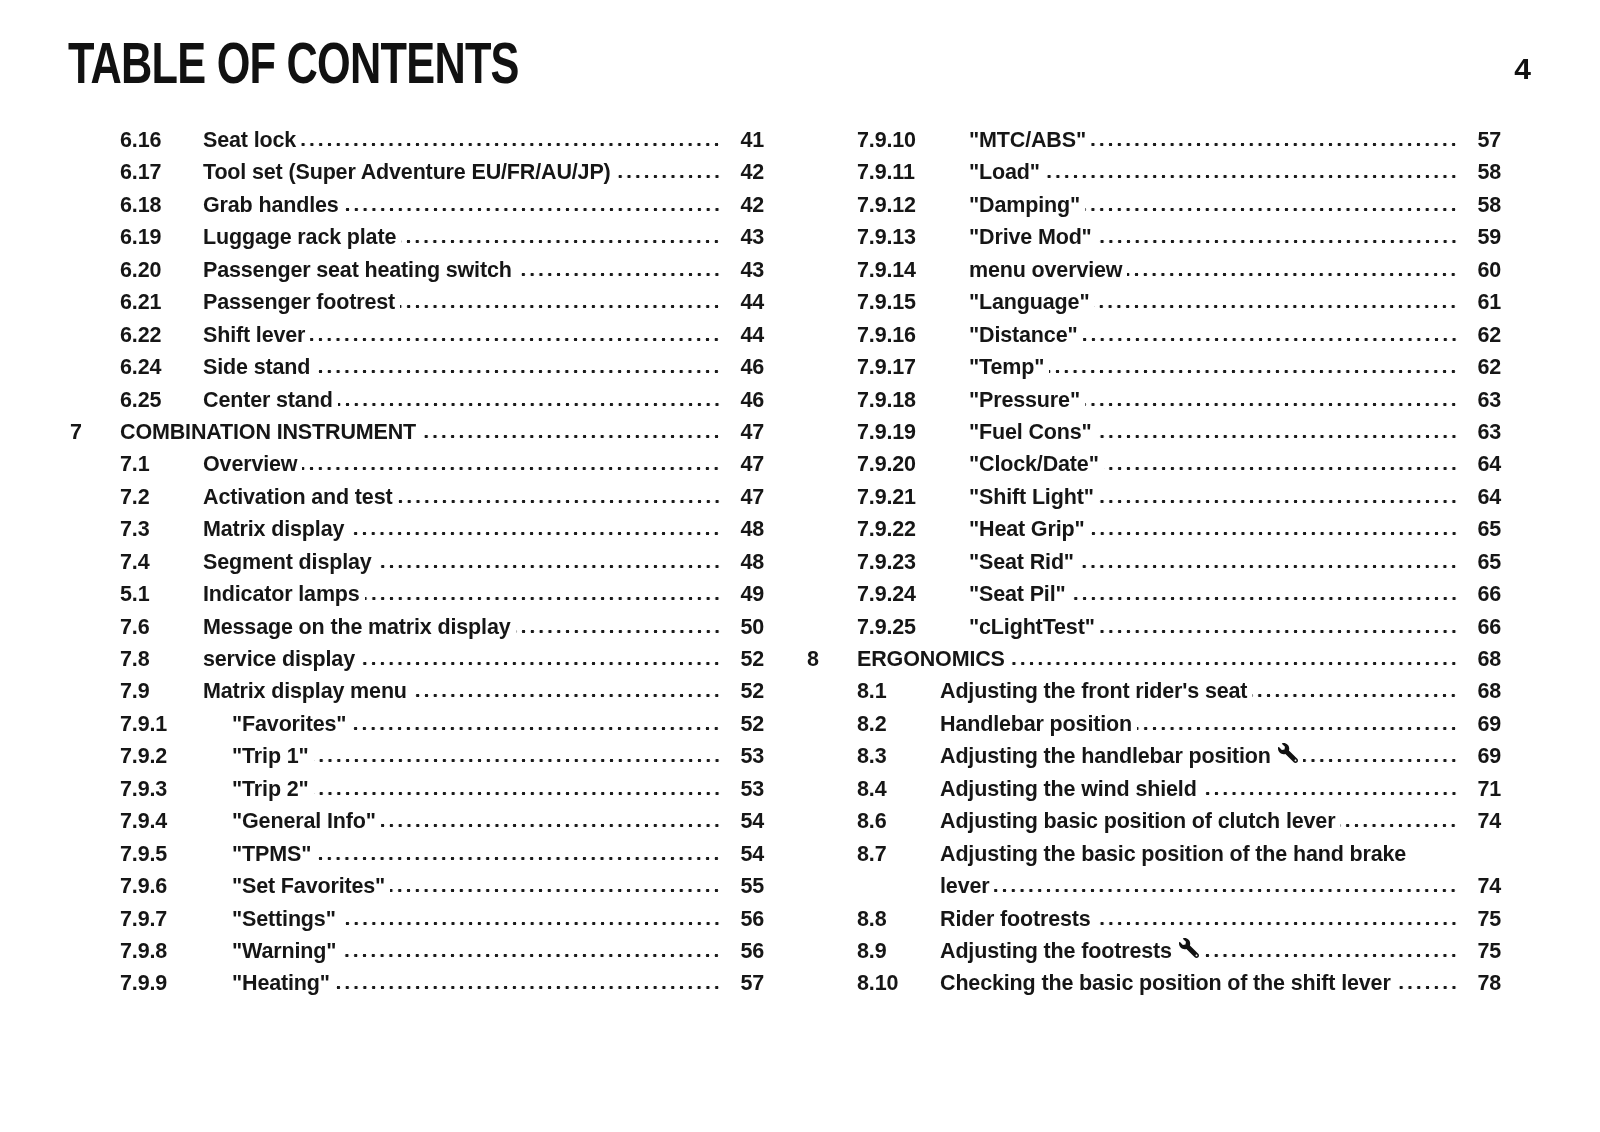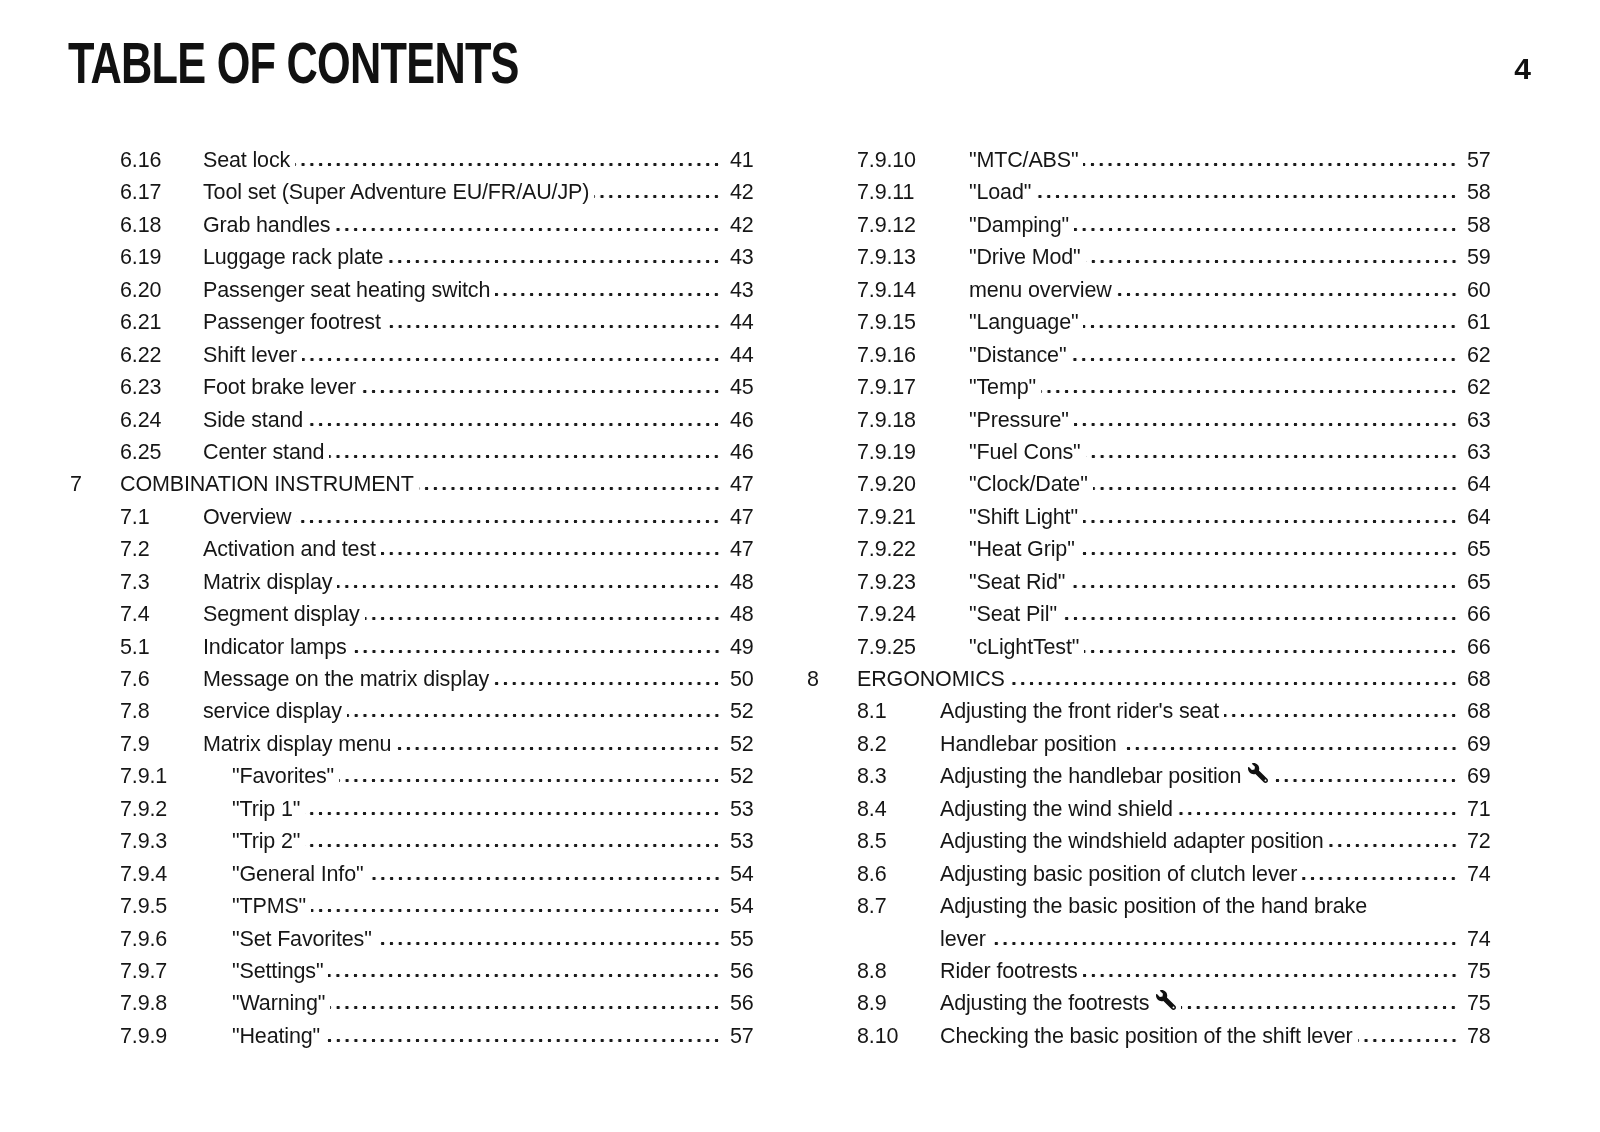--- a/index.html
+++ b/index.html
@@ -12,21 +12,21 @@
   .doc-title {
     position:absolute; left:68px; top:30px;
     font-size:57px; font-weight:800; letter-spacing:-1px;
     white-space:nowrap; transform:scaleX(0.76); transform-origin:0 0;
     color:#111;
   }
   .folio {
     position:absolute; top:52px; right:69px;
     font-size:30px; font-weight:700; color:#111;
   }
-  .toc-col { position:absolute; top:124px; width:694px; }
+  .toc-col { position:absolute; top:104px; width:694px;font-weight:bold; }
   .col-left  { left:70px;  }
   .col-right { left:807px; }
   .row {
     display:flex; align-items:baseline;
     height:32.45px; line-height:32.45px;
     font-size:21.5px; letter-spacing:-0.15px;
   }
   .num  { flex:0 0 auto; white-space:nowrap; }
   .lvl1 .num { width:50px; }
   .lvl2 .num { margin-left:50px; width:83px; }
@@ -34,21 +34,21 @@
   .row.cont .title { margin-left:133px; }
   .title { white-space:nowrap;margin-top:20px; }
   .dots {
     flex:1 1 0; min-width:10px; height:5px;
     margin:0 9px 0 5px;
     background-image:radial-gradient(circle, #1a1a1a 1.7px, transparent 2px);
     background-size:8.8px 5px;
     background-repeat:repeat-x;
     background-position:right bottom;
   }
-  .pg { flex:0 0 34px; text-align:left; white-space:nowrap; }
+  .pg { flex:0 0 34px; text-align:right; white-space:nowrap; }
   .wrench { width:20px; height:20px; margin-left:7px; transform:scaleX(-1); }
 </style>
 </head>
 <body>
 
 <div class="doc-title">TABLE OF CONTENTS</div>
 <div class="folio">4</div>
 
 <div class="toc-col col-left">
     <div class="row lvl2">
@@ -87,26 +87,20 @@
       <span class="dots"></span>
       <span class="pg">44</span>
     </div>
     <div class="row lvl2">
       <span class="num">6.22</span>
       <span class="title">Shift lever</span>
       <span class="dots"></span>
       <span class="pg">44</span>
     </div>
     <div class="row lvl2">
-      <span class="num">6.23</span>
-      <span class="title">Foot brake lever</span>
-      <span class="dots"></span>
-      <span class="pg">45</span>
-    </div>
-    <div class="row lvl2">
       <span class="num">6.24</span>
       <span class="title">Side stand</span>
       <span class="dots"></span>
       <span class="pg">46</span>
     </div>
     <div class="row lvl2">
       <span class="num">6.25</span>
       <span class="title">Center stand</span>
       <span class="dots"></span>
       <span class="pg">46</span>
@@ -344,26 +338,20 @@
       <span class="dots"></span>
       <span class="pg">69</span>
     </div>
     <div class="row lvl2">
       <span class="num">8.4</span>
       <span class="title">Adjusting the wind shield</span>
       <span class="dots"></span>
       <span class="pg">71</span>
     </div>
     <div class="row lvl2">
-      <span class="num">8.5</span>
-      <span class="title">Adjusting the windshield adapter position</span>
-      <span class="dots"></span>
-      <span class="pg">72</span>
-    </div>
-    <div class="row lvl2">
       <span class="num">8.6</span>
       <span class="title">Adjusting basic position of clutch lever</span>
       <span class="dots"></span>
       <span class="pg">74</span>
     </div>
     <div class="row lvl2">
       <span class="num">8.7</span>
       <span class="title">Adjusting the basic position of the hand brake</span>
     </div>
     <div class="row lvl2 cont">

